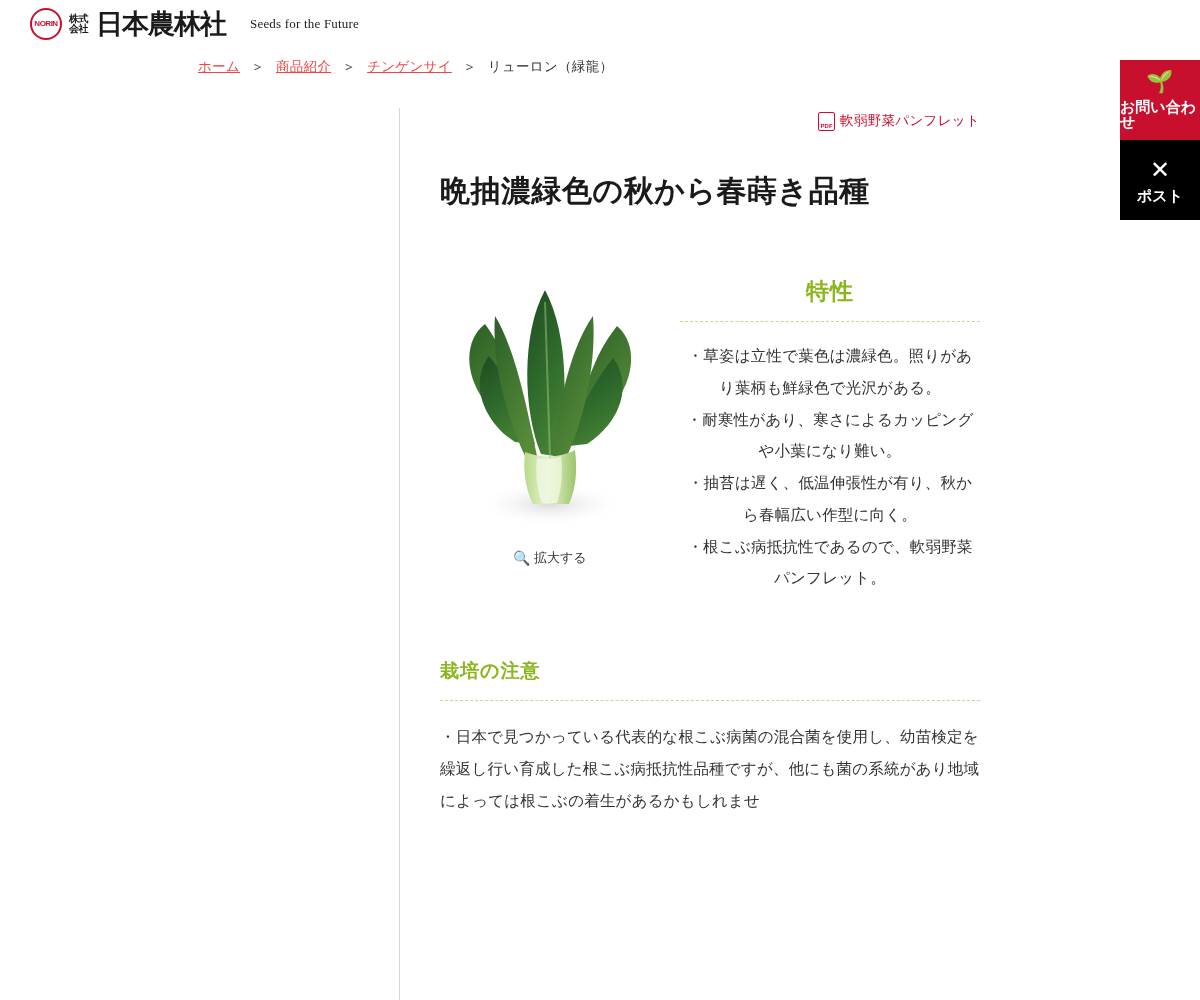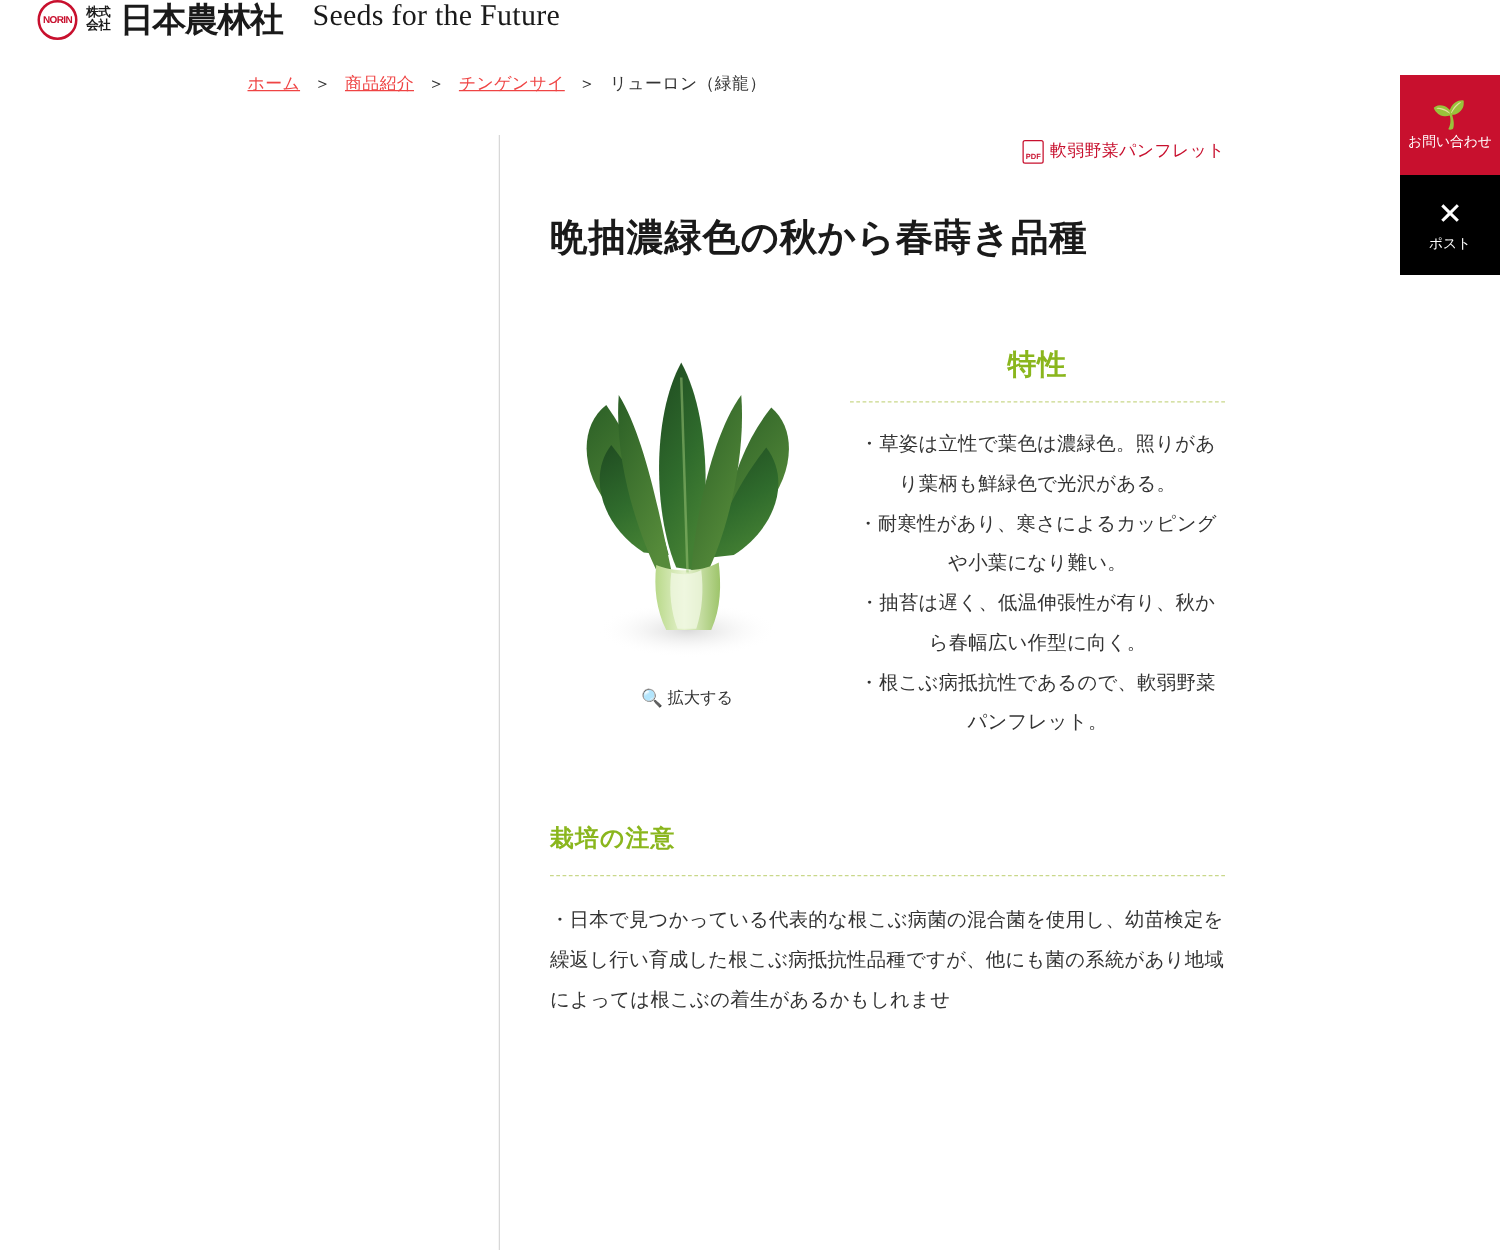--- a/index.html
+++ b/index.html
@@ -18,21 +18,21 @@
   }
 
   
   .site-header {
     position: absolute;
     top: 0; left: 0;
     width: 1200px;
     height: 48px;
     padding-left: 30px;
     display: flex;
-    align-items: flex-start;
+    align-items: center;
   }
   .logo-wrap {
     display: flex;
     align-items: center;
     gap: 7px;
   }
   .logo-mark {
     width: 32px; height: 32px;
     border-radius: 50%;
     background: #ffffff;
@@ -60,21 +60,21 @@
   }
   .logo-name {
     font-size: 27px;
     font-weight: bold;
     color: #1a1a1a;
     letter-spacing: -1px;
     line-height: 1;
   }
   .tagline {
     margin-left: 24px;
-    font-size: 24px;
+    font-size: 13px;
     color: #1a1a1a;
     letter-spacing: 0.2px;
     font-family: "Liberation Serif", "DejaVu Serif", serif;
   }
 
   
   .breadcrumb {
     position: absolute;
     top: 58px;
     left: 198px;
@@ -108,23 +108,24 @@
     flex-direction: column;
     align-items: center;
     justify-content: center;
     gap: 6px;
     cursor: pointer;
   }
   .side-btn.contact { background: #c8102e; }
   .side-btn.post { background: #000000; }
   .side-btn .label {
     color: #ffffff;
-    font-size: 11px;
+    font-size: 15px;
     letter-spacing: 0px;
     line-height: 1;
+    font-weight: bold;
   }
   .side-btn .glyph {
     color: #ffffff;
     font-size: 24px;
     line-height: 1;
     font-weight: bold;
   }
   .side-btn.contact .glyph { font-size: 22px; }
 
   

